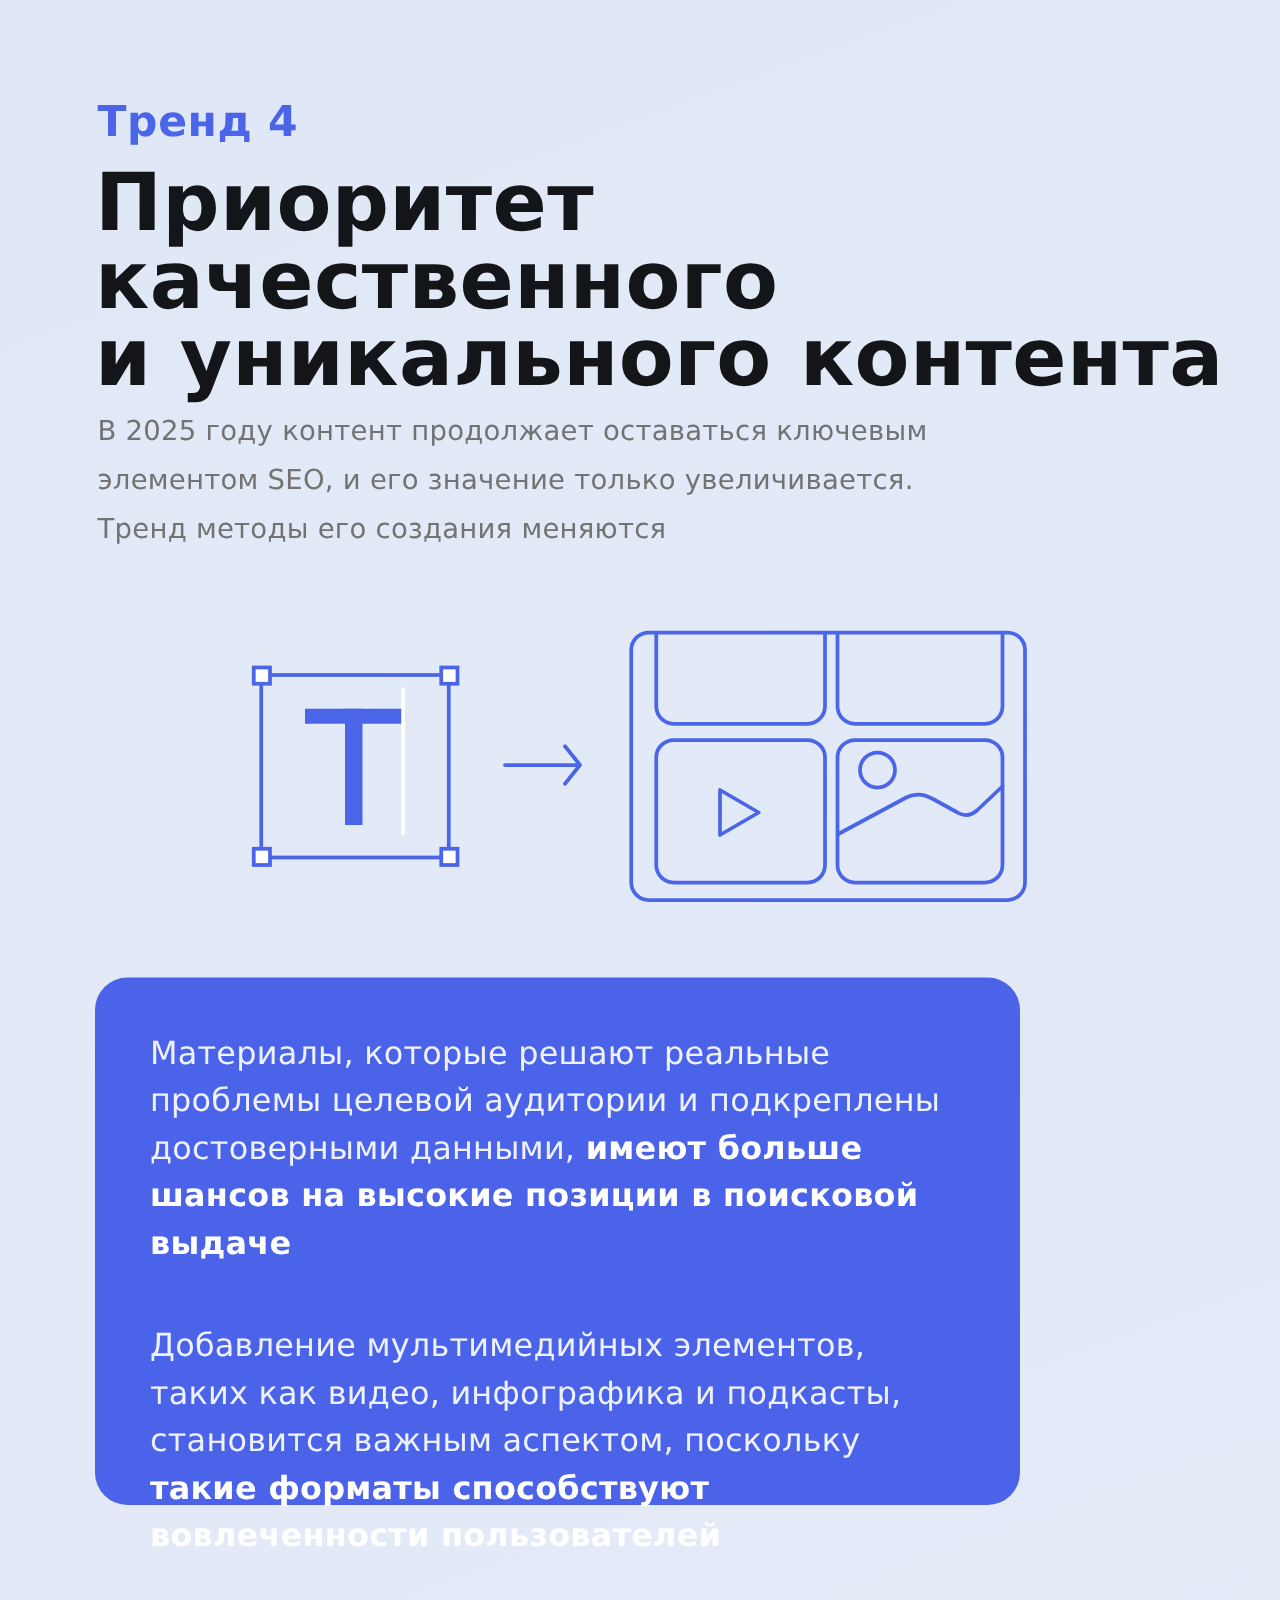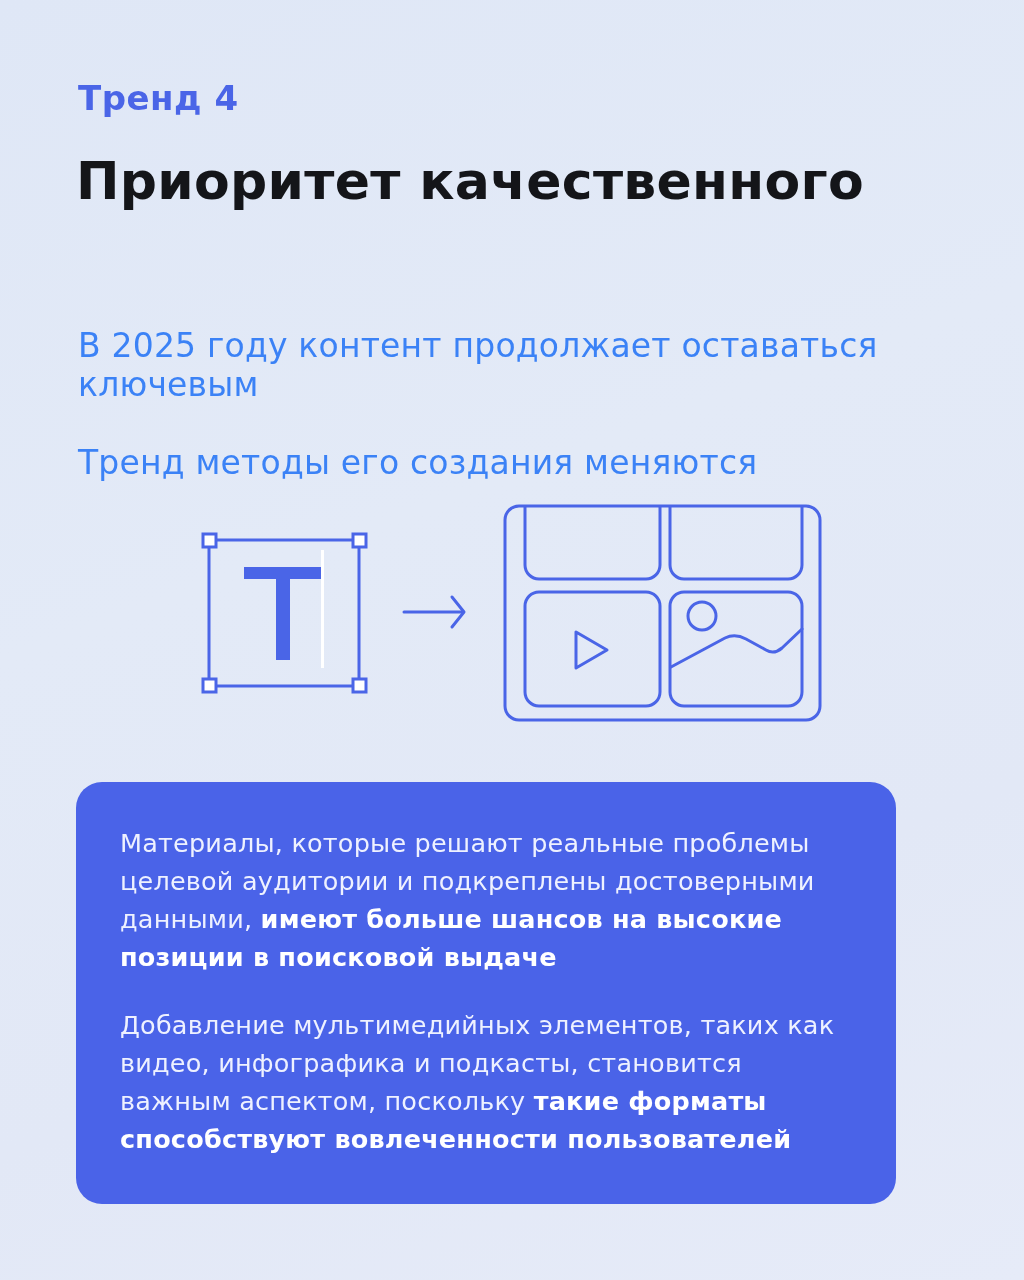--- a/index.html
+++ b/index.html
@@ -11,53 +11,54 @@
       overflow: hidden;
       color: #17181c;
     }
     .trend-label {
       position: absolute; left: 78px; top: 78px;
       font-size: 34px; font-weight: 700; color: #4a65e7;
       letter-spacing: 0.5px;
       text-align: right;
     }
     .headline {
-      position: absolute; left: 76px; top: 150px;
-      font-size: 52px; font-weight: 700; line-height: 62px;
+      position: absolute; left: 76px; top: 132px;
+      font-size: 64px; font-weight: 700; line-height: 62px;
       color: #141519; letter-spacing: 0.3px;
     }
     .intro {
       position: absolute; left: 78px; top: 326px; width: 880px;
-      font-size: 33px; line-height: 39px; color: #3b82f6;
+      font-size: 22px; line-height: 39px; color: #737373;
       letter-spacing: 0.2px;
     }
     .illustration { position: absolute; left: 190px; top: 495px; width: 650px; height: 240px; }
     .card {
-      position: absolute; left: 76px; top: 782px; width: 820px; height: 422px;
+      position: absolute; left: 76px; top: 782px; width: 740px; height: 422px;
       background: #4a63e8; border-radius: 26px;
       padding: 42px 44px 0 44px; color: #eef1ff;
     }
     .card p {
       font-size: 25.5px; line-height: 38px; letter-spacing: 0.2px;
     }
-    .card p + p { margin-top: 30px; }
+    .card p + p { margin-top: 44px; }
     .card strong { font-weight: 700; color: #ffffff; }
   </style>
 </head>
 <body>
 
 <div class="trend-label">Тренд 4</div>
 
 <h1 class="headline">
   <span>Приоритет качественного</span><br>
+  <span>и уникального контента</span>
 </h1>
 
 <div class="intro">
   <span>В 2025 году контент продолжает оставаться ключевым</span><br>
-  <br>
+  <span>элементом SEO, и его значение только увеличивается.</span><br>
   <span>Тренд методы его создания меняются</span>
 </div>
 
 <div class="illustration">
   <svg width="650" height="240" viewBox="0 0 650 240" xmlns="http://www.w3.org/2000/svg">
 
     <g>
       <rect x="19" y="45" width="150" height="146" fill="none" stroke="#4a65e7" stroke-width="3"></rect>
       <rect x="13" y="39" width="13" height="13" fill="#ffffff" stroke="#4a65e7" stroke-width="3"></rect>
       <rect x="163" y="39" width="13" height="13" fill="#ffffff" stroke="#4a65e7" stroke-width="3"></rect>

